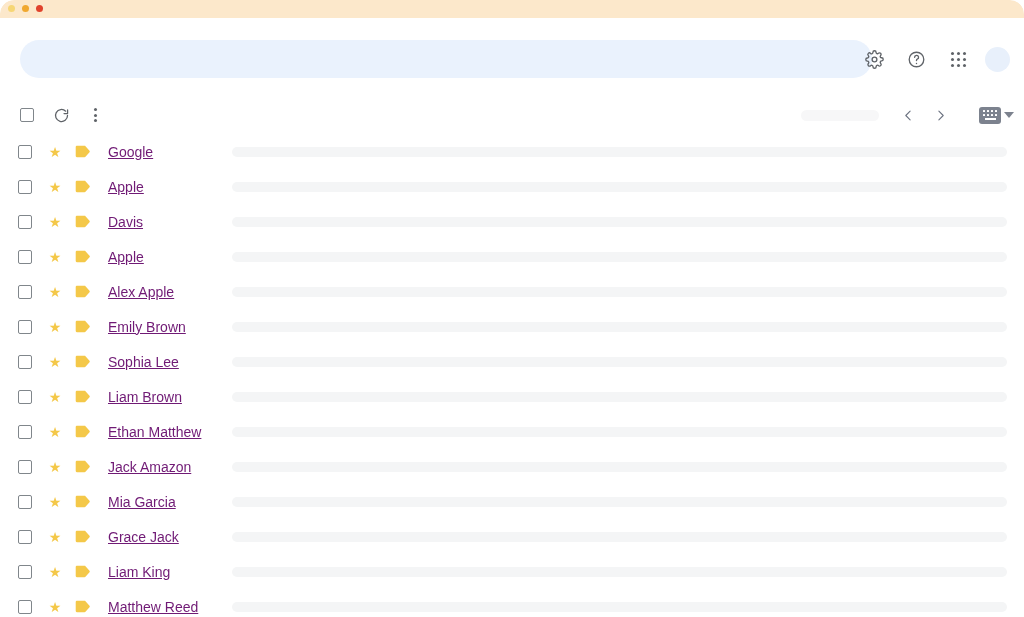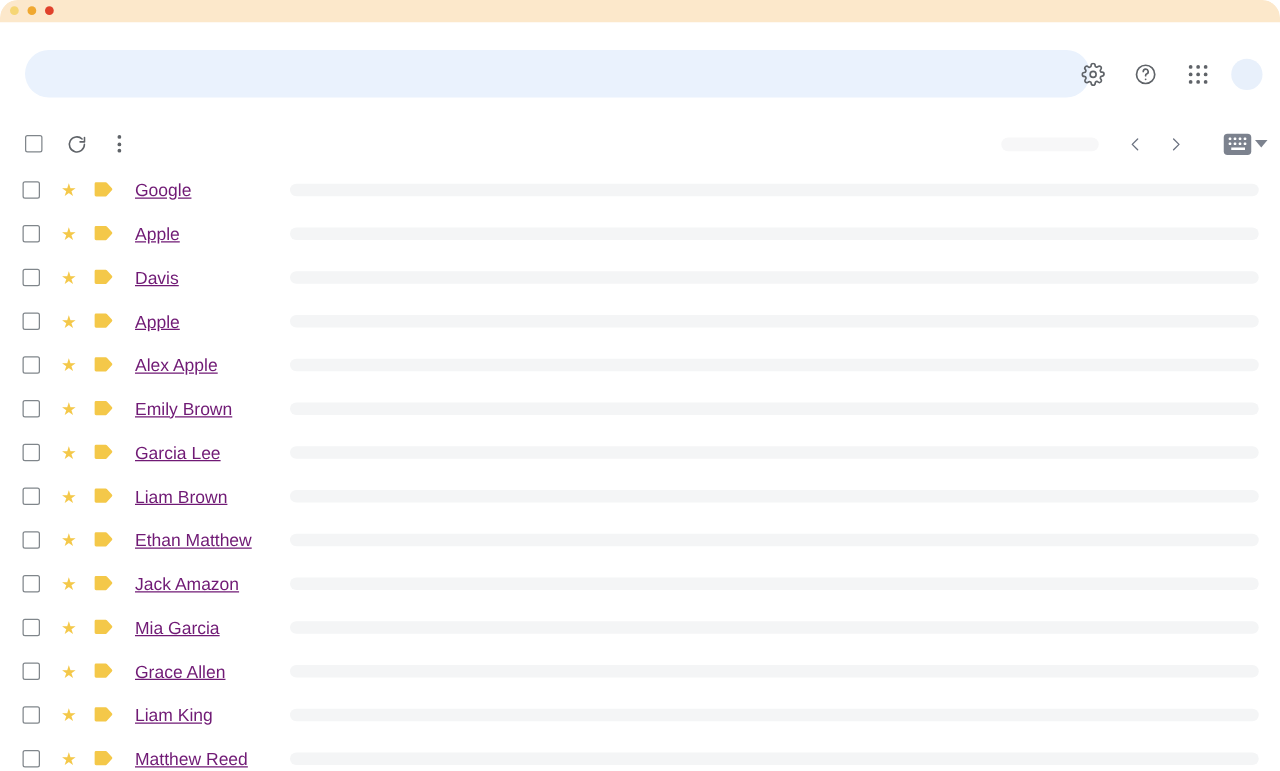--- a/index.html
+++ b/index.html
@@ -462,21 +462,21 @@
     <div class="row">
       <span class="cbwrap">
           <span class="cb"></span>
         </span>
       <span class="star">★</span>
       <span class="tag">
         <svg width="17" height="13" viewBox="0 0 24 18" fill="#f4c849">
             <path d="M1 2.6A1.6 1.6 0 0 1 2.6 1h10.9c.5 0 1 .2 1.3.6l5.7 6.2c.6.6.6 1.6 0 2.3l-5.7 6.2c-.3.4-.8.7-1.3.7H2.6A1.6 1.6 0 0 1 1 15.4z"></path>
           </svg>
       </span>
-      <span class="sender">Garcia Lee</span>
+      <span class="sender">Sophia Lee</span>
       <span class="content-skel"></span>
     </div>
 
     <div class="row">
       <span class="cbwrap">
           <span class="cb"></span>
         </span>
       <span class="star">★</span>
       <span class="tag">
         <svg width="17" height="13" viewBox="0 0 24 18" fill="#f4c849">
@@ -532,21 +532,21 @@
     <div class="row">
       <span class="cbwrap">
           <span class="cb"></span>
         </span>
       <span class="star">★</span>
       <span class="tag">
         <svg width="17" height="13" viewBox="0 0 24 18" fill="#f4c849">
             <path d="M1 2.6A1.6 1.6 0 0 1 2.6 1h10.9c.5 0 1 .2 1.3.6l5.7 6.2c.6.6.6 1.6 0 2.3l-5.7 6.2c-.3.4-.8.7-1.3.7H2.6A1.6 1.6 0 0 1 1 15.4z"></path>
           </svg>
       </span>
-      <span class="sender">Grace Allen</span>
+      <span class="sender">Grace Jack</span>
       <span class="content-skel"></span>
     </div>
 
     <div class="row">
       <span class="cbwrap">
           <span class="cb"></span>
         </span>
       <span class="star">★</span>
       <span class="tag">
         <svg width="17" height="13" viewBox="0 0 24 18" fill="#f4c849">

